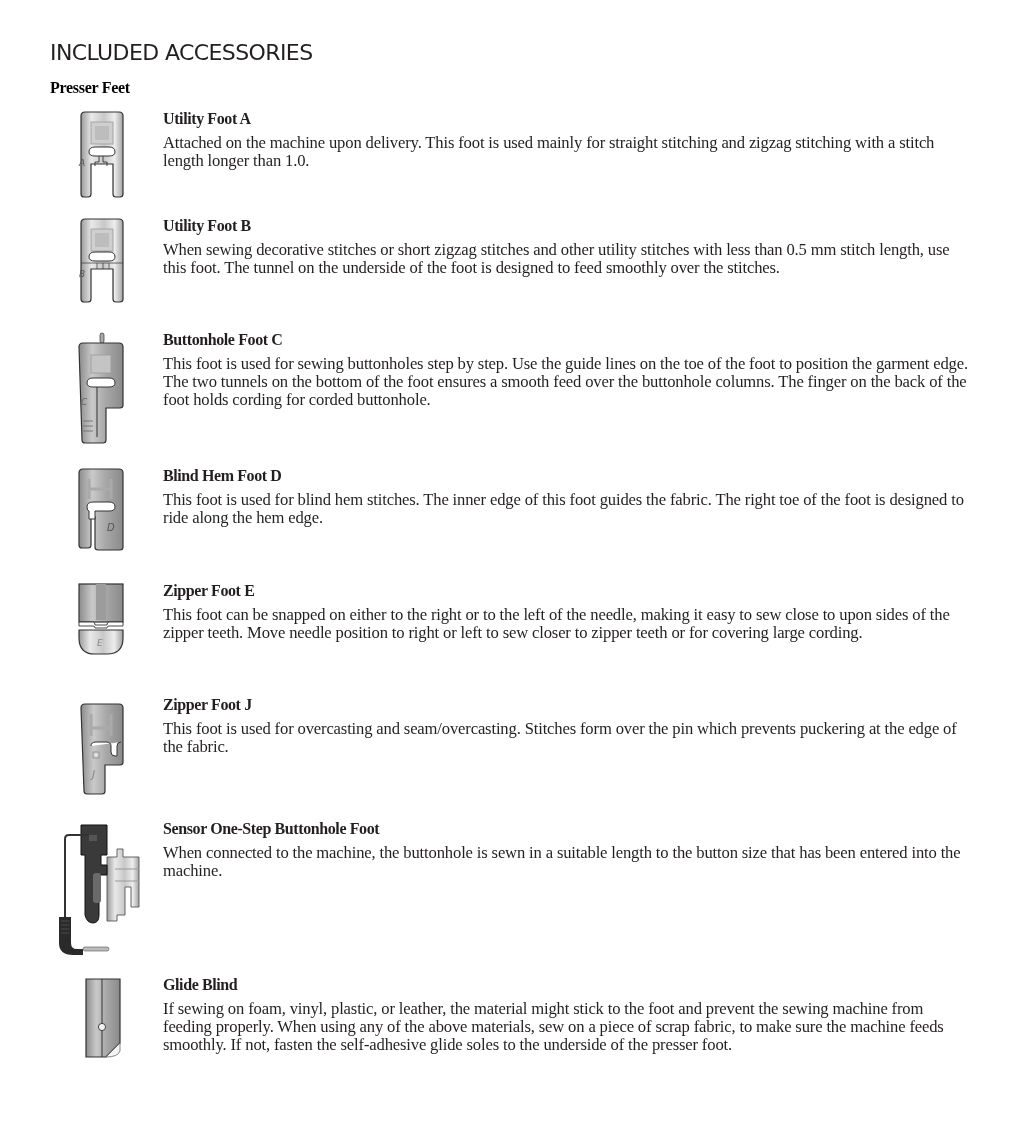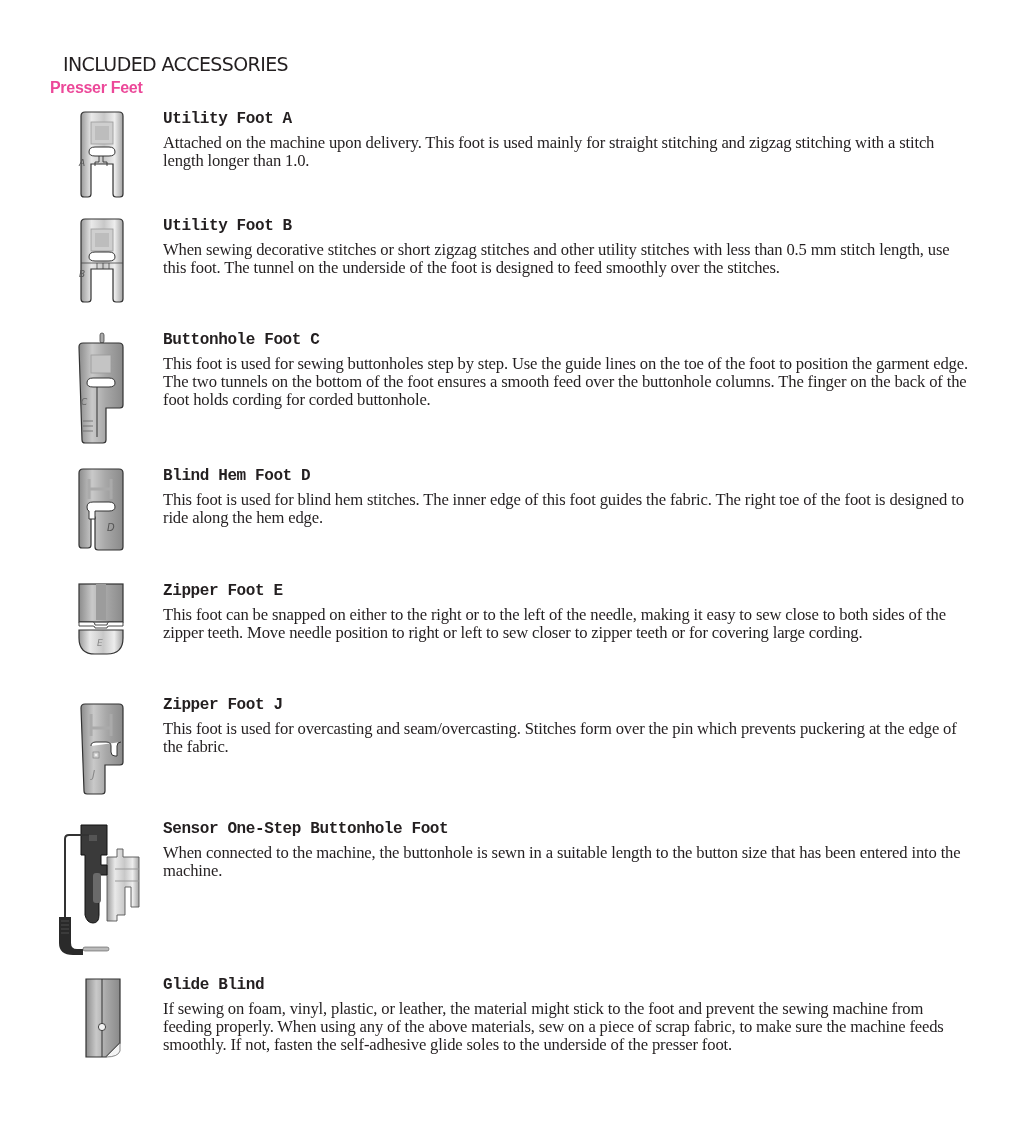--- a/index.html
+++ b/index.html
@@ -1,32 +1,32 @@
 <!DOCTYPE html>
 <html><head>
 <meta charset="utf-8">
 <style>
   html, body { margin: 0; padding: 0; background: #ffffff; }
   body { width: 1036px; height: 1142px; position: relative; overflow: hidden; color: #231f20; }
   .page-title {
     position: absolute; left: 50px; top: 40px;
-    font-family: "DejaVu Sans", sans-serif; font-size: 19px; letter-spacing: -0.6px;
-    font-weight: normal; margin: 13px; color: #231f20;
+    font-family: "DejaVu Sans", sans-serif; font-size: 22px; letter-spacing: -0.6px;
+    font-weight: normal; margin: 0; color: #231f20;
   }
   .section-title {
     position: absolute; left: 50px; top: 79px;
-    font-family: Liberation Sans, sans-serif; font-size: 16px; letter-spacing: -0.3px;
-    margin: 0; color: #ec4899;
+    font-family: Liberation Serif, serif; font-size: 16px; letter-spacing: -0.3px;
+    margin: 0; color: #000000;
   }
   .entry { position: absolute; left: 0; width: 1036px; }
   .entry .icon-wrap { position: absolute; left: 55px; width: 95px; }
   .entry .icon-wrap svg { display: block; }
   .entry .name {
     position: absolute; left: 163px; top: 0;
-    font-family: Liberation Mono, monospace; font-size: 16px; letter-spacing: -0.4px;
+    font-family: Liberation Serif, serif; font-size: 16px; letter-spacing: -0.4px;
     margin: 0; color: #231f20; white-space: nowrap;
   }
   .entry .desc {
     position: absolute; left: 163px; top: 24px; width: 810px;
     font-family: "Liberation Serif", serif; font-size: 16.6px; line-height: 18px;
     margin: 0; color: #231f20; letter-spacing: -0.15px;
   }
 </style>
 </head>
 <body>
@@ -115,21 +115,21 @@
   <div class="icon-wrap" style="top:0">
     <svg width="52" height="76" viewBox="0 0 52 76" style="margin-left:20px">
       <rect x="4" y="2" width="44" height="38" fill="url(#metalDark)" stroke="#333" stroke-width="1.2"></rect>
       <rect x="21" y="2" width="10" height="36" fill="#9c9c9c"></rect>
       <path d="M4,40 h14 q2,0 2,3 h12 q0,-3 2,-3 h14 v4 h-14 q-2,0 -2,2 h-12 q0,-2 -2,-2 h-14z" fill="#fff" stroke="#333" stroke-width="0.9"></path>
       <path d="M4,48 h44 v8 q0,16 -16,16 h-12 q-16,0 -16,-16z" fill="url(#metal)" stroke="#333" stroke-width="1.2"></path>
       <text x="22" y="64" font-family="DejaVu Sans, sans-serif" font-size="9" font-style="italic" fill="#888">E</text>
     </svg>
   </div>
   <h3 class="name">Zipper Foot E</h3>
-  <p class="desc">This foot can be snapped on either to the right or to the left of the needle, making it easy to sew close to both sides of the zipper teeth. Move needle position to right or left to sew closer to zipper teeth or for covering large cording.</p>
+  <p class="desc">This foot can be snapped on either to the right or to the left of the needle, making it easy to sew close to upon sides of the zipper teeth. Move needle position to right or left to sew closer to zipper teeth or for covering large cording.</p>
 </div>
 
 <div class="entry" style="top:696px">
   <div class="icon-wrap" style="top:0">
     <svg width="52" height="100" viewBox="0 0 52 100" style="margin-left:20px">
       <path d="M6,12 q0,-4 4,-4 h34 q4,0 4,4 v54 q0,3 -3,3 h-15 v26 q0,3 -3,3 h-15 q-3,0 -3,-3 z" fill="url(#metalDark)" stroke="#333" stroke-width="1.2"></path>
       <path d="M16,18 v22 M36,18 v22 M16,32 h20" stroke="#aaa" stroke-width="3" fill="none"></path>
       <path d="M16,50 q0,-4 5,-4 h10 q5,0 5,4 v6 q0,4 4,4 h2 v-10 q0,-4 4,-4" fill="#fff" stroke="#333" stroke-width="1"></path>
       <rect x="18" y="56" width="6" height="6" fill="#ccc" stroke="#777" stroke-width="0.6"></rect>
       <circle cx="21" cy="59" r="1.3" fill="#eee"></circle>

